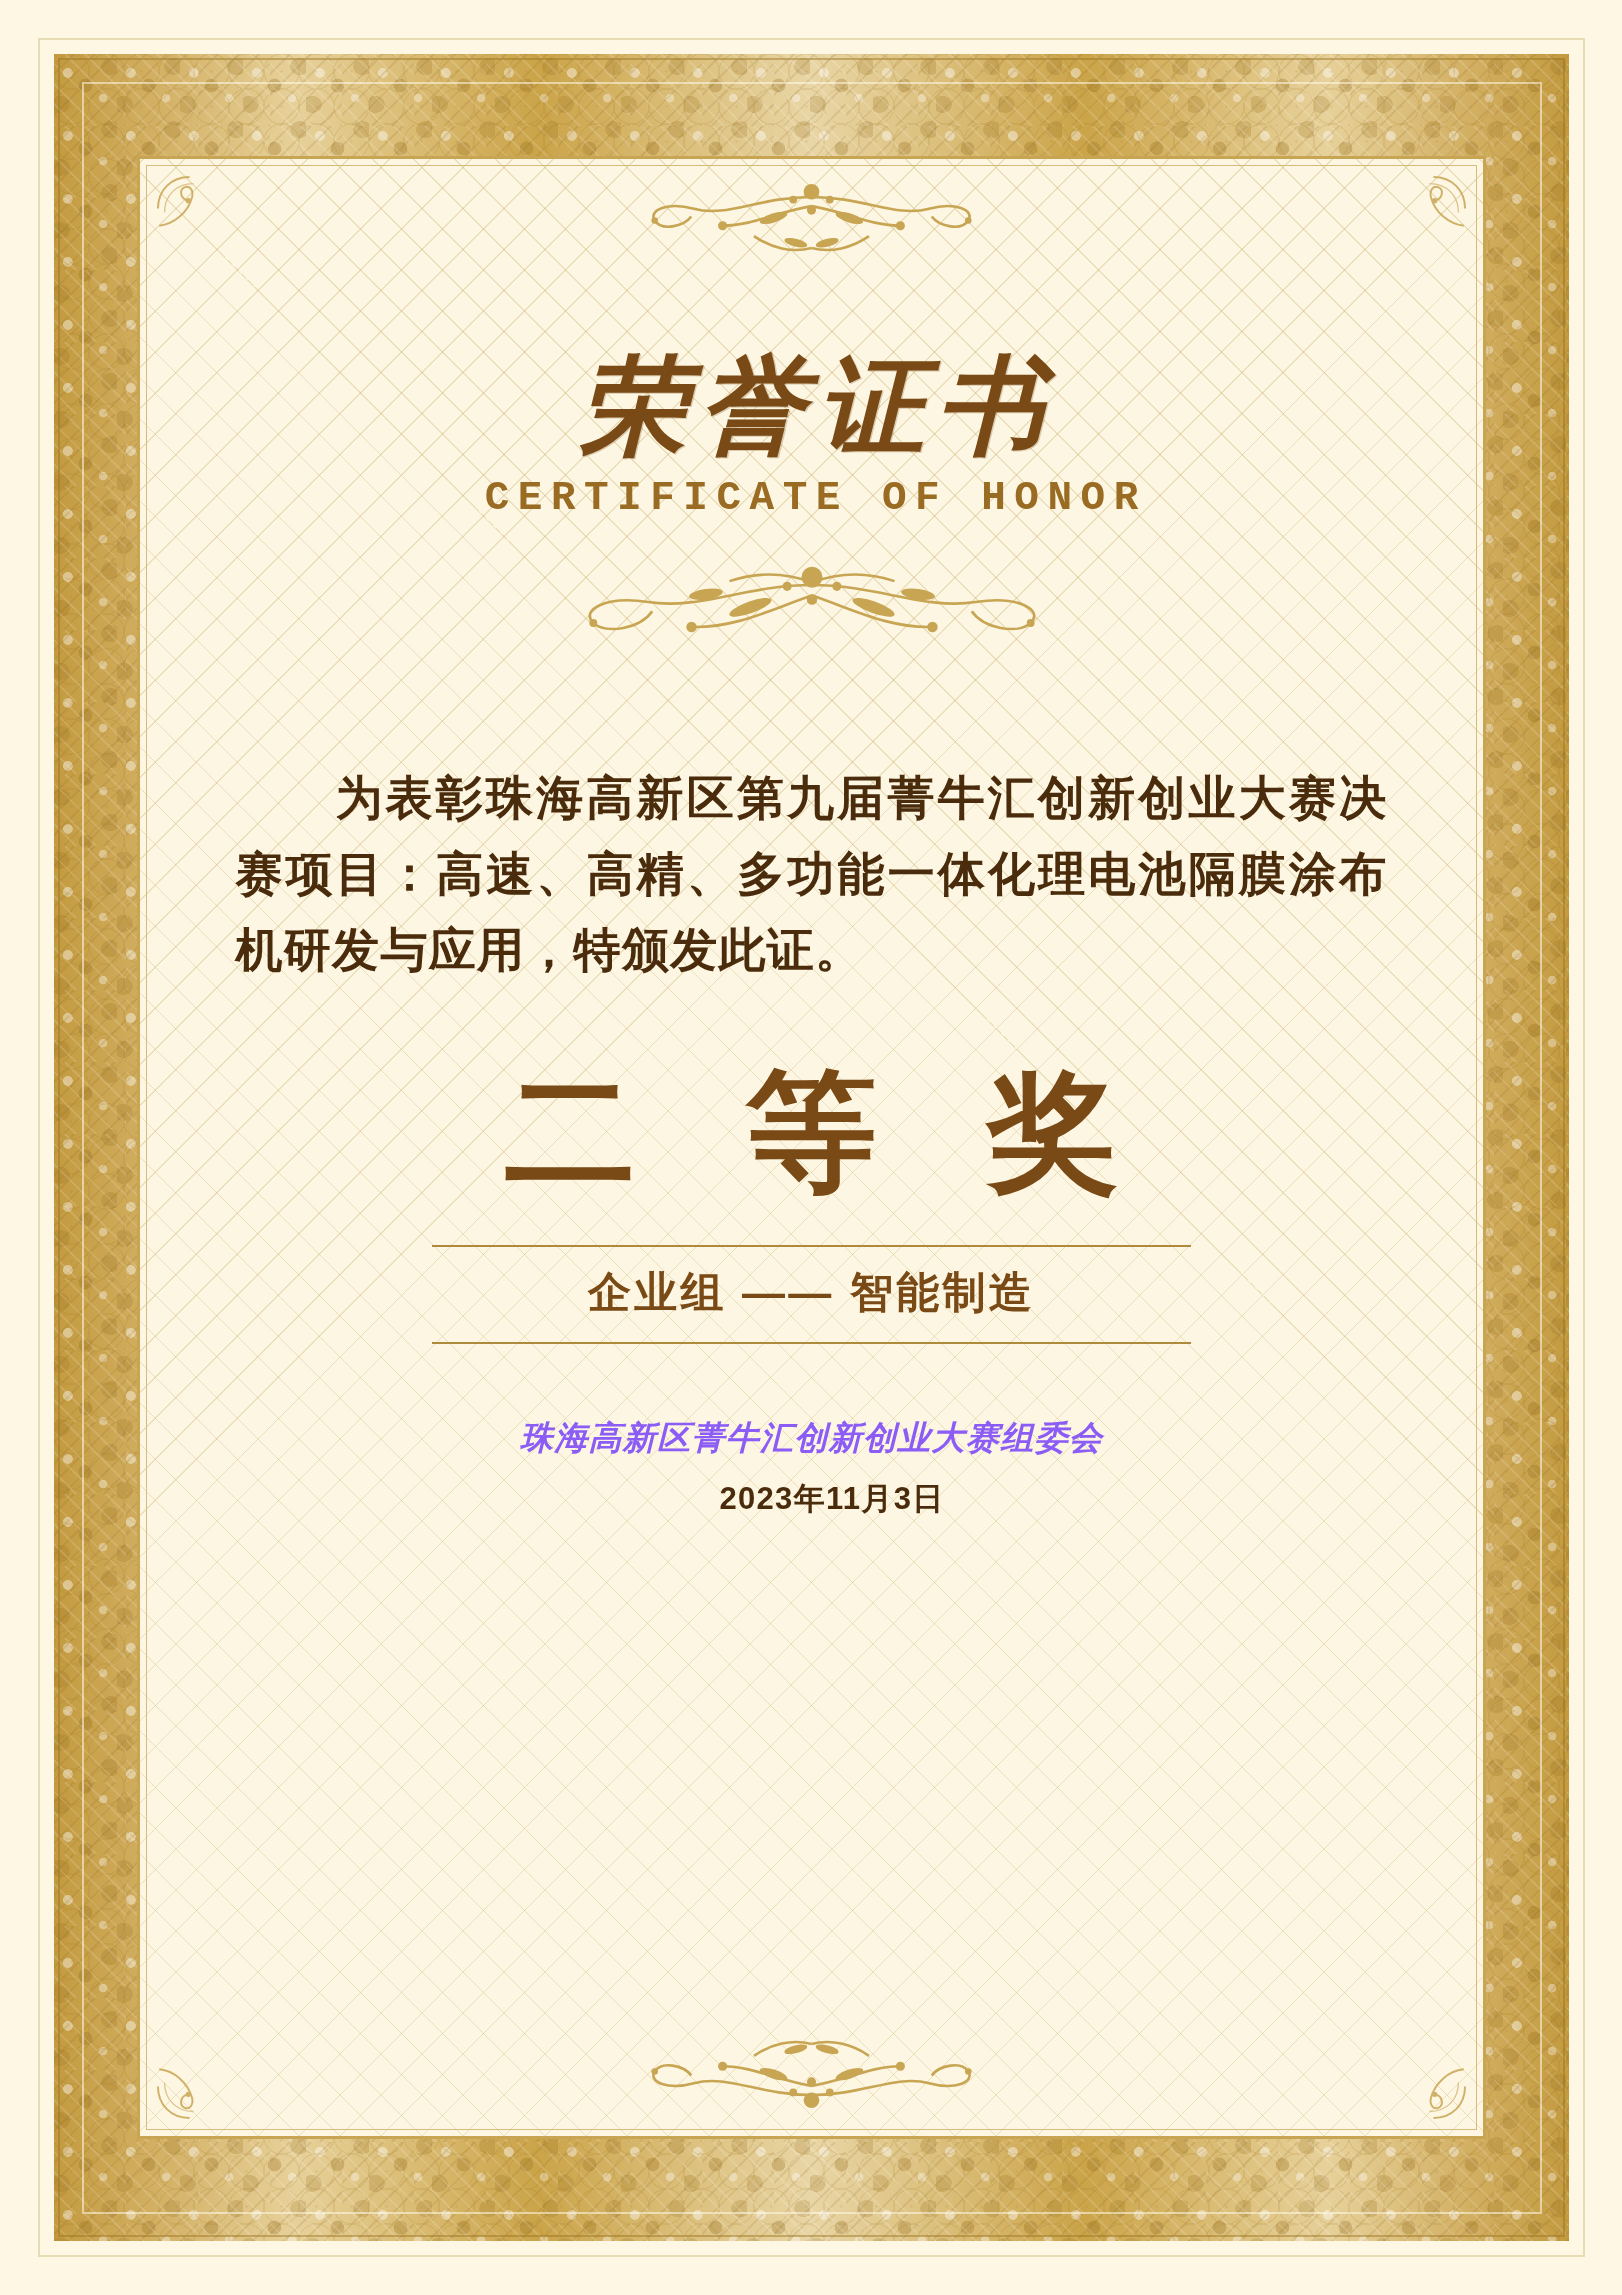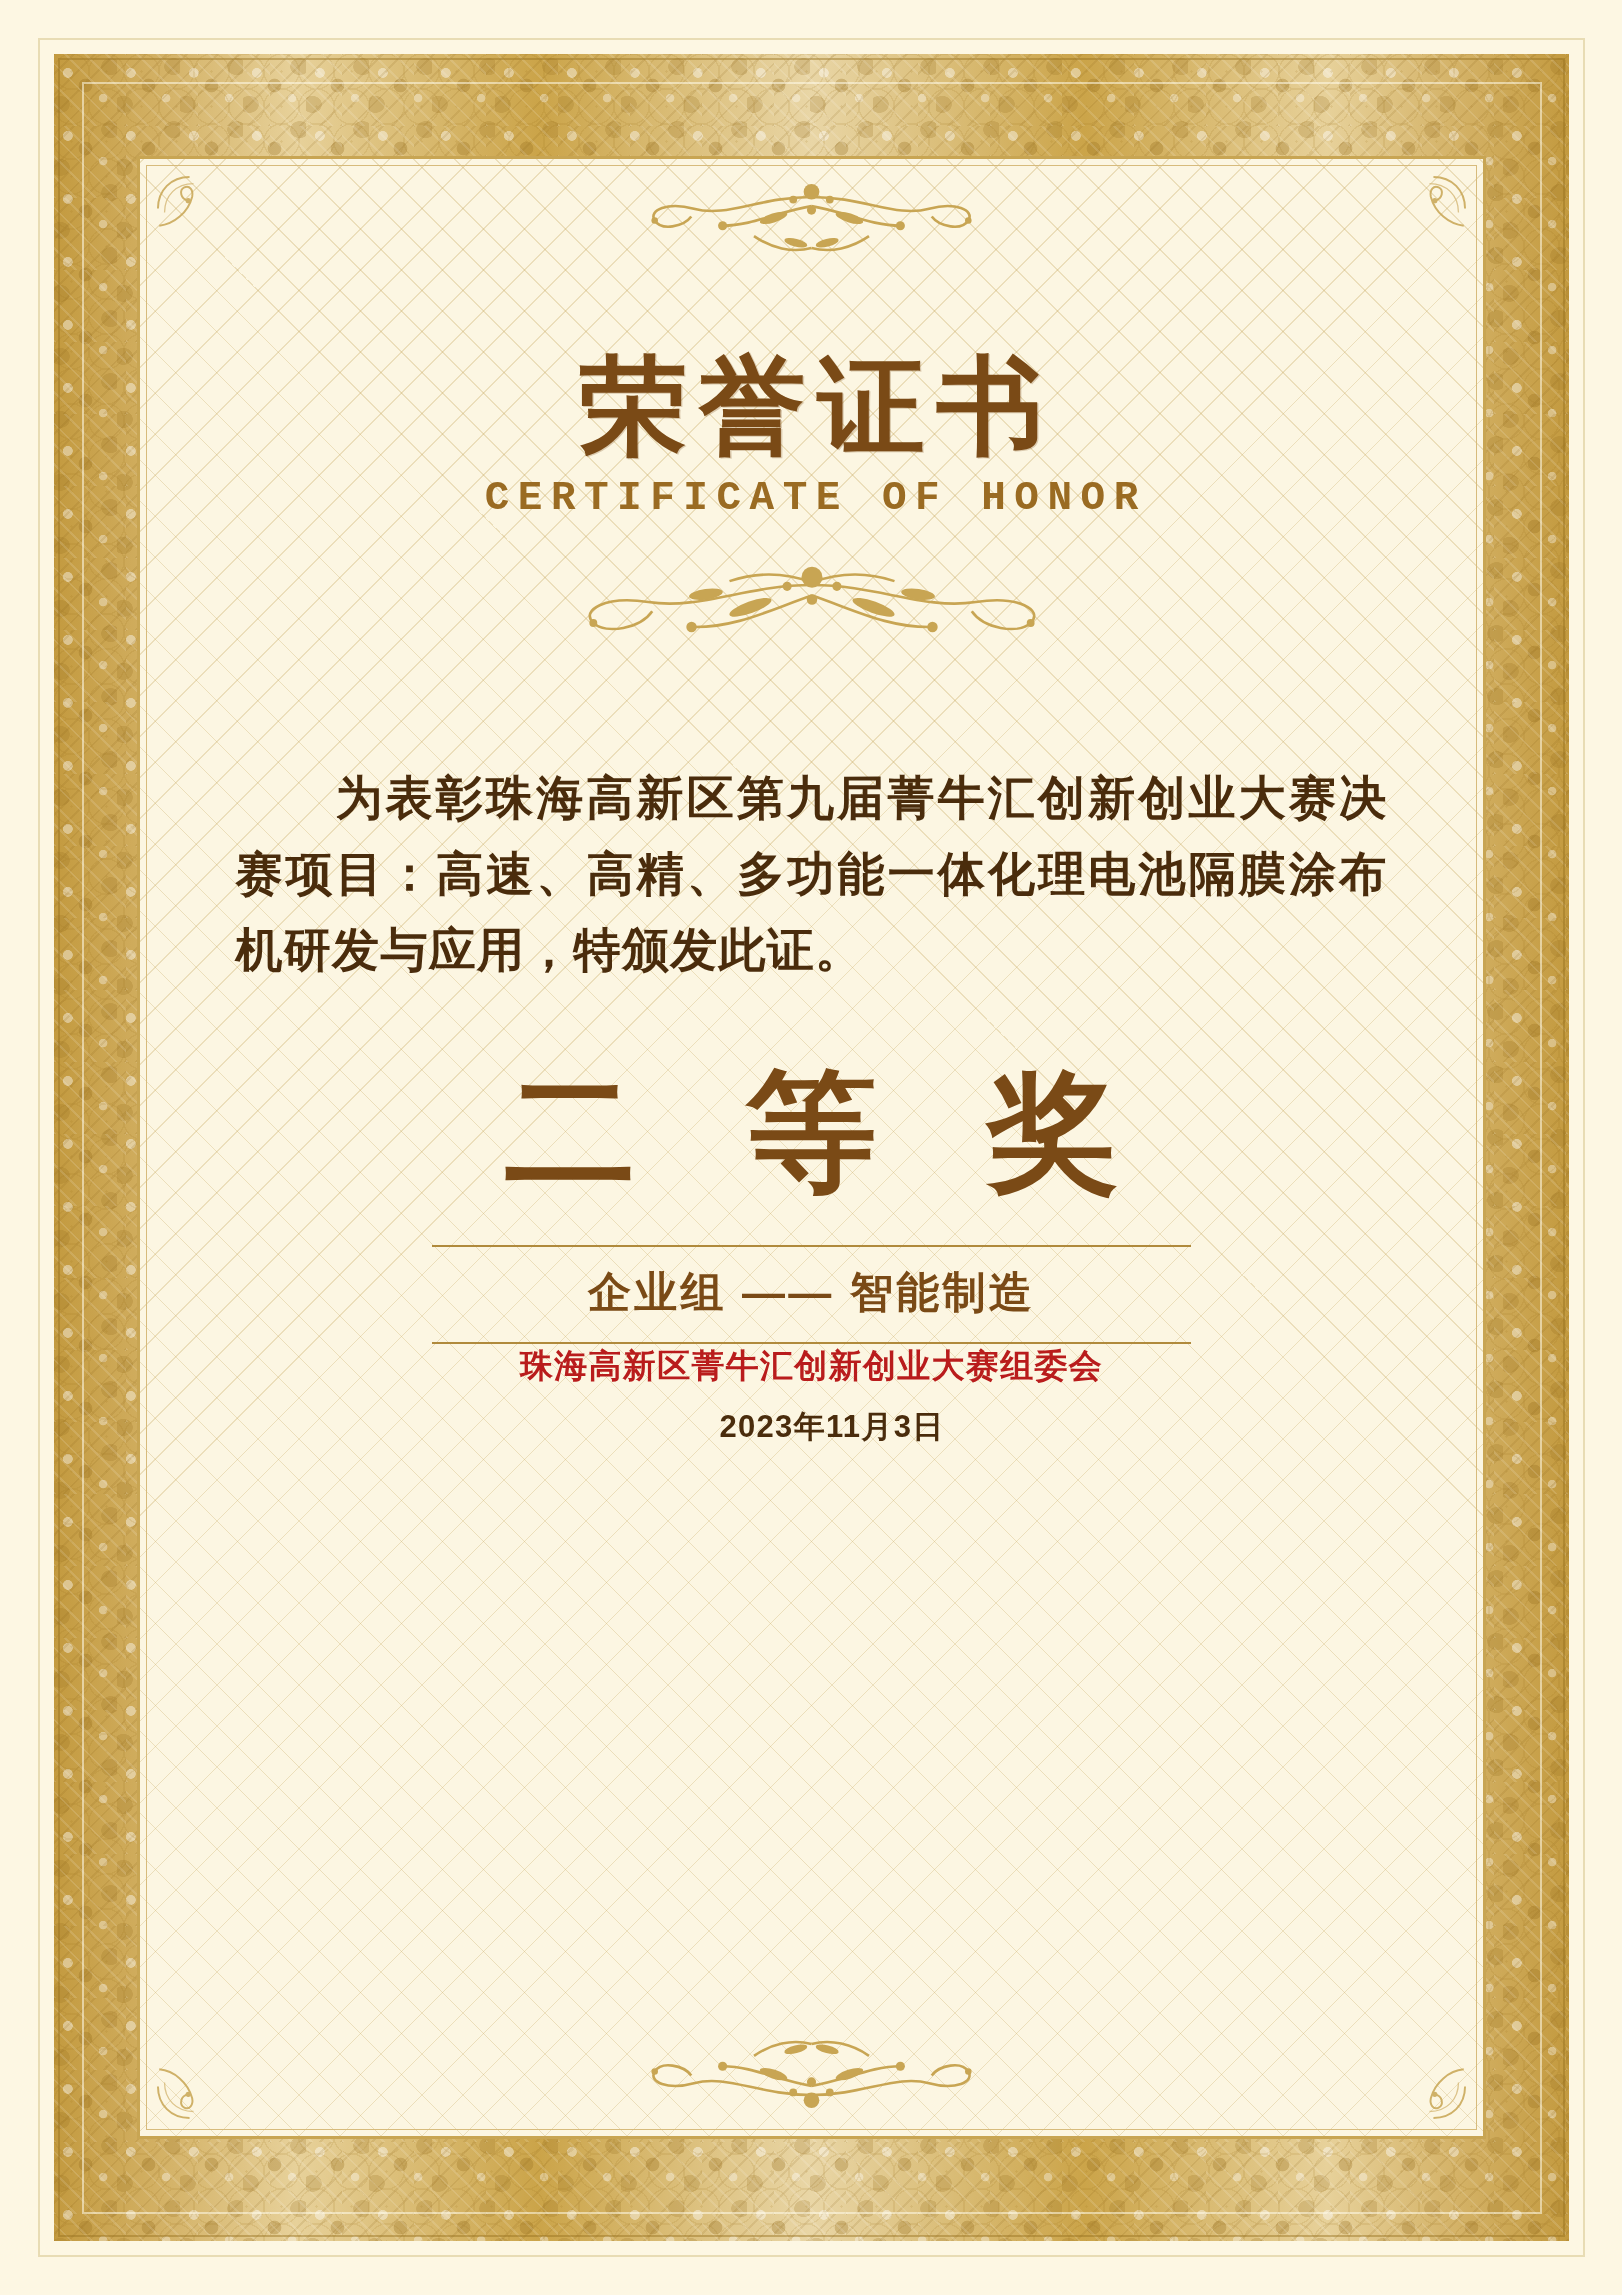--- a/index.html
+++ b/index.html
@@ -153,20 +153,21 @@
   .title-zh {
     margin-top: 68px;
     font-family: "DejaVu Serif", "Liberation Serif", serif;
     font-weight: 700;
     font-size: 107px;
     letter-spacing: 11.8px;
     color: #7a4a16;
     text-shadow: 1.3px 1.3px 0 rgba(120,70,18,.25);
     line-height: 1.08;
     padding-left: 11.8px;
+    font-style: italic;
   }
   .title-en {
     margin-top: 11.8px;
     font-family: Liberation Mono, monospace;
     font-weight: 700;
     font-size: 41px;
     letter-spacing: 8.5px;
     color: #9a6b22;
     padding-left: 8.5px;
   }
@@ -208,25 +209,27 @@
   }
   .category {
     font-family: "Liberation Sans", sans-serif;
     font-weight: 700;
     font-size: 43px;
     letter-spacing: 3.3px;
     color: #7a4a16;
   }
 
   .issuer {
+    margin-top: 72px;
     font-family: "Liberation Sans", sans-serif;
     font-weight: 700;
     font-size: 33px;
     letter-spacing: 1.3px;
-    color: #b91c1c;
+    color: #8b5cf6;
+    font-style: italic;
   }
   .issue-date {
     margin-top: 17px;
     font-family: "Liberation Sans", sans-serif;
     font-weight: 700;
     font-size: 31px;
     letter-spacing: 1.3px;
     color: #4a2c0c;
     margin-left: 41px;
   }

